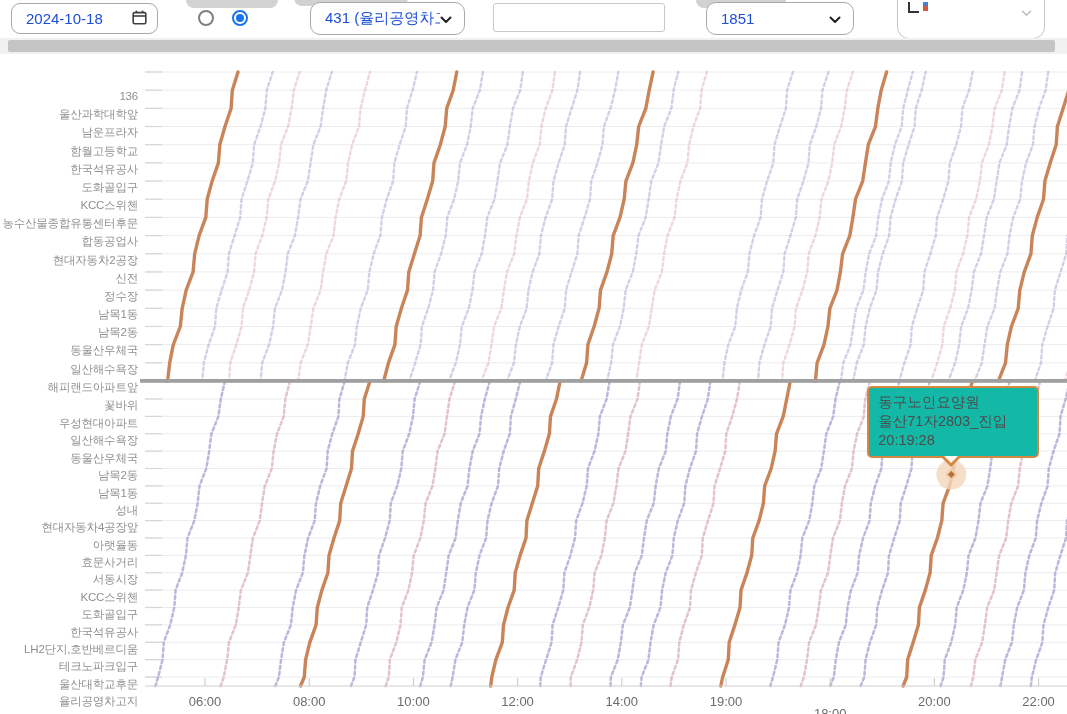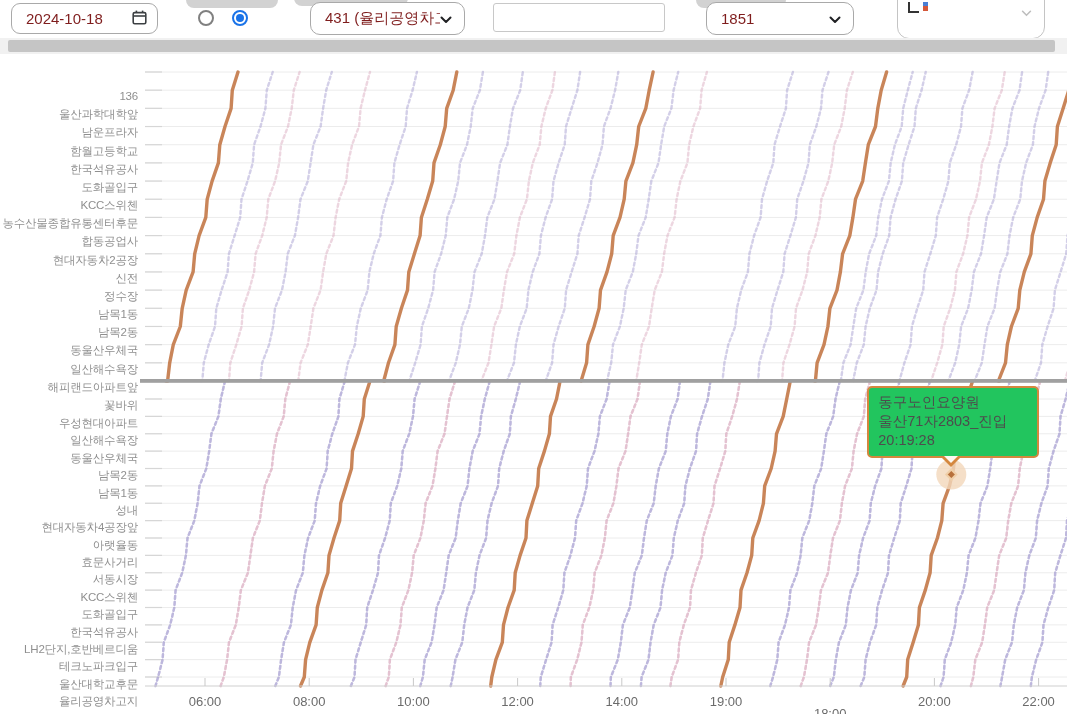--- a/index.html
+++ b/index.html
@@ -1,21 +1,21 @@
 <!DOCTYPE html>
 <html><head>
 <meta charset="utf-8">
 <style>
   html,body{margin:0;padding:0;background:#fff;}
   #app{position:relative;width:1067px;height:714px;overflow:hidden;background:#fff;
        font-family:"Liberation Sans","DejaVu Sans",sans-serif;}
   
   .pill{position:absolute;background:#d2d2d2;border-radius:10px;}
   .ctrl{position:absolute;background:#fff;border:1px solid #a9a9a9;box-sizing:border-box;
-        display:flex;align-items:center;color:#7f1d1d;font-size:15px;}
+        display:flex;align-items:center;color:#1d4ed8;font-size:15px;}
   .date-input{left:11px;top:3px;width:147px;height:31px;border-radius:9px;padding:0 10px 0 14px;justify-content:space-between;}
   .radio{position:absolute;width:16px;height:16px;border-radius:50%;box-sizing:border-box;background:#fff;}
   .radio.unchecked{border:2px solid #808080;}
   .radio.checked{border:2px solid #1a73e8;}
   .radio.checked::after{content:"";position:absolute;left:2px;top:2px;width:8px;height:8px;border-radius:50%;background:#1a73e8;}
   .select{border-radius:10px;justify-content:space-between;padding:0 12px 0 14px;}
   .sel-text{white-space:nowrap;overflow:hidden;}
   .select431{left:310px;top:2px;width:155px;height:33px;}
   .select431 .sel-text{max-width:118px;}
   .select1851{left:706px;top:2px;width:148px;height:33px;}
@@ -26,21 +26,21 @@
   .clip-mark{position:absolute;left:25px;top:17px;width:5px;height:9px;background:linear-gradient(#4a7fd4 0 50%,#d4583a 50% 100%);}
   
   .scroll-track{position:absolute;left:0;top:38px;width:1067px;height:16px;background:#f1f1f1;}
   .scroll-thumb{position:absolute;left:8px;top:2px;width:1047px;height:12px;background:#c5c5c5;border-radius:2px;}
   
   #chart-svg{position:absolute;left:0;top:0;}
   .ylab{position:absolute;left:0;width:138px;text-align:right;font-size:11.5px;color:#8f8f8f;
         letter-spacing:-0.2px;white-space:nowrap;line-height:18px;margin-top:24px;}
   .xlab{position:absolute;font-size:13px;color:#6b6b6b;transform:translateX(-50%);white-space:nowrap;}
   
-  .tip{position:absolute;left:867px;top:386px;width:172px;box-sizing:border-box;background:#22c55e;
+  .tip{position:absolute;left:867px;top:386px;width:172px;box-sizing:border-box;background:#14b8a6;
        border:2px solid #d4873e;border-radius:5px;padding:5px 9px 6px 9px;color:#4d4d4d;
        font-size:14.5px;line-height:19px;z-index:30;}
   .tip::before{content:"";position:absolute;left:72px;bottom:-11px;border:10px solid transparent;
        border-top-color:#d4873e;border-bottom:none;}
   .tip::after{content:"";position:absolute;left:75px;bottom:-7px;border:7px solid transparent;
        border-top-color:#fdf8f1;border-bottom:none;}
   .tip div{white-space:nowrap;overflow:hidden;}
 </style>
 </head>
 <body>

